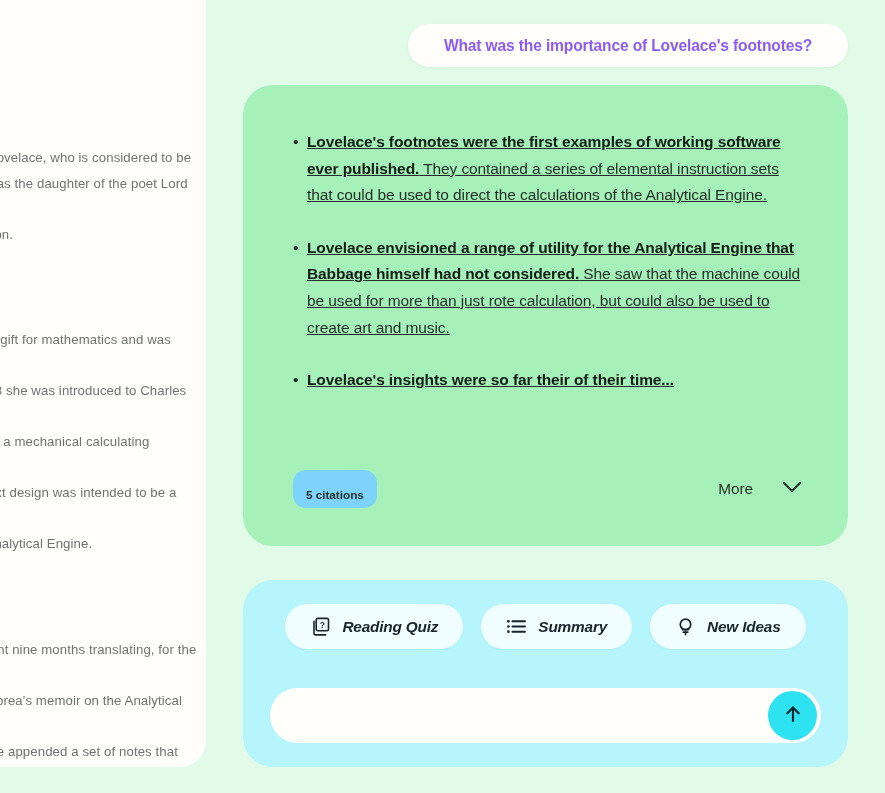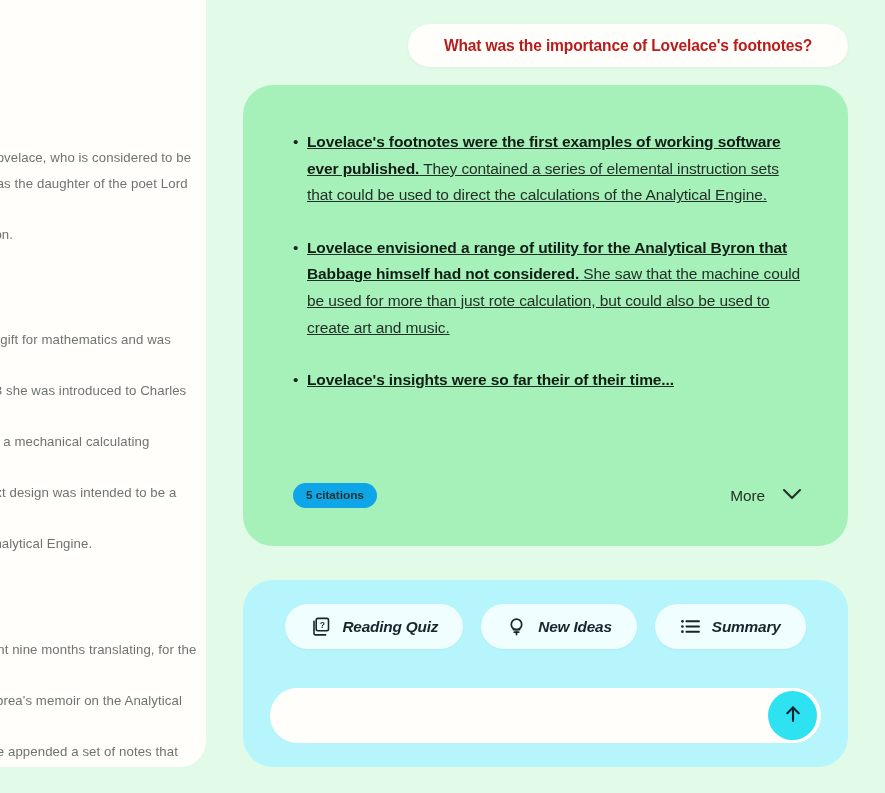--- a/index.html
+++ b/index.html
@@ -62,21 +62,21 @@
     height: 43px;
     background: #fffefa;
     border-radius: 22px;
     display: flex;
     align-items: center;
     justify-content: center;
     box-shadow: 0 1px 3px rgba(110,150,120,.10);
   }
   #question-bubble .q-text {
     font-size: 15.6px;
-    color: #b91c1c;
+    color: #8b5cf6;
     font-weight: 600;
     letter-spacing: -.15px;
   }
 
   
   #answer-card {
     position: absolute;
     left: 37px;
     top: 85px;
     right: 37px;
@@ -115,32 +115,32 @@
   #answer-footer {
     position: absolute;
     left: 50px;
     right: 46px;
     bottom: 38px;
     display: flex;
     align-items: center;
     justify-content: space-between;
   }
   #citations-badge {
-    background: #0ea5e9;
+    background: #7dd3fc;
     border-radius: 13px;
-    padding: 5px 13px 6px 13px;
+    padding: 18px 13px 6px 13px;
     font-size: 11.8px;
     color: #26332a;
     font-weight: 600;
     letter-spacing: -.05px;
   }
   #more-control {
     display: flex;
     align-items: flex-end;
-    gap: 17px;
+    gap: 29px;
   }
   #more-control .more-label {
     font-size: 15.4px;
     color: #253127;
     letter-spacing: -.1px;
   }
   .chev {
     display: block;
   }
 
@@ -256,21 +256,21 @@
 
   <div id="answer-card">
 
     <div class="bullet-row">
       <span class="bullet-dot">•</span>
       <span class="bullet-text"><span class="lead">Lovelace's footnotes were the first examples of working software ever published.</span><span> They contained a series of elemental instruction sets that could be used to direct the calculations of the Analytical Engine.</span></span>
     </div>
 
     <div class="bullet-row">
       <span class="bullet-dot">•</span>
-      <span class="bullet-text"><span class="lead">Lovelace envisioned a range of utility for the Analytical Byron that Babbage himself had not considered.</span><span> She saw that the machine could be used for more than just rote calculation, but could also be used to create art and music.</span></span>
+      <span class="bullet-text"><span class="lead">Lovelace envisioned a range of utility for the Analytical Engine that Babbage himself had not considered.</span><span> She saw that the machine could be used for more than just rote calculation, but could also be used to create art and music.</span></span>
     </div>
 
     <div class="bullet-row">
       <span class="bullet-dot">•</span>
       <span class="bullet-text"><span class="lead">Lovelace's insights were so far their of their time...</span><span></span></span>
     </div>
 
     <div id="answer-footer">
       <div id="citations-badge">5 citations</div>
       <div id="more-control">
@@ -290,48 +290,48 @@
 
       <div class="chip">
         <span class="chip-ico">
           <svg width="21" height="21" viewBox="0 0 21 21" fill="none" xmlns="http://www.w3.org/2000/svg">
             <rect x="6.2" y="2.4" width="12.3" height="12.3" rx="1.7" stroke="#16262b" stroke-width="1.6"></rect>
             <path d="M4 5.2 V17.4 A1.5 1.5 0 0 0 5.5 18.9 H15.6" stroke="#16262b" stroke-width="1.6" stroke-linecap="round"></path>
             <text x="12.3" y="12.1" font-family="Liberation Sans, sans-serif" font-size="8.6" font-weight="700" fill="#16262b" text-anchor="middle">?</text>
           </svg>
         </span>
         <span class="chip-label">Reading Quiz</span>
-      </div>
-
-      <div class="chip">
-        <span class="chip-ico">
-          <svg width="21" height="21" viewBox="0 0 21 21" fill="none" xmlns="http://www.w3.org/2000/svg">
-            <circle cx="10.5" cy="8.4" r="5.2" stroke="#16262b" stroke-width="1.7"></circle>
-            <path d="M7.4 13.6 H13.6" stroke="#16262b" stroke-width="1.7" stroke-linecap="round"></path>
-            <path d="M8.3 16.2 H12.7" stroke="#16262b" stroke-width="1.7" stroke-linecap="round"></path>
-            <path d="M10.5 16.2 V18.6" stroke="#16262b" stroke-width="1.7" stroke-linecap="round"></path>
-          </svg>
-        </span>
-        <span class="chip-label">New Ideas</span>
       </div>
 
       <div class="chip">
         <span class="chip-ico">
           <svg width="21" height="21" viewBox="0 0 21 21" fill="none" xmlns="http://www.w3.org/2000/svg">
             <circle cx="2.4" cy="5.3" r="1.35" fill="#16262b"></circle>
             <circle cx="2.4" cy="10.5" r="1.35" fill="#16262b"></circle>
             <circle cx="2.4" cy="15.7" r="1.35" fill="#16262b"></circle>
             <path d="M6.4 5.3 H19" stroke="#16262b" stroke-width="1.9" stroke-linecap="round"></path>
             <path d="M6.4 10.5 H19" stroke="#16262b" stroke-width="1.9" stroke-linecap="round"></path>
             <path d="M6.4 15.7 H19" stroke="#16262b" stroke-width="1.9" stroke-linecap="round"></path>
           </svg>
         </span>
         <span class="chip-label">Summary</span>
       </div>
 
+      <div class="chip">
+        <span class="chip-ico">
+          <svg width="21" height="21" viewBox="0 0 21 21" fill="none" xmlns="http://www.w3.org/2000/svg">
+            <circle cx="10.5" cy="8.4" r="5.2" stroke="#16262b" stroke-width="1.7"></circle>
+            <path d="M7.4 13.6 H13.6" stroke="#16262b" stroke-width="1.7" stroke-linecap="round"></path>
+            <path d="M8.3 16.2 H12.7" stroke="#16262b" stroke-width="1.7" stroke-linecap="round"></path>
+            <path d="M10.5 16.2 V18.6" stroke="#16262b" stroke-width="1.7" stroke-linecap="round"></path>
+          </svg>
+        </span>
+        <span class="chip-label">New Ideas</span>
+      </div>
+
     </div>
 
     <div id="input-row">
       <input id="composer-input" type="text" placeholder="" style="">
       <button id="send-button">
         <span>
           <svg width="22" height="22" viewBox="0 0 22 22" fill="none" xmlns="http://www.w3.org/2000/svg">
             <path d="M11 18 V4.6" stroke="#0b2230" stroke-width="2.1" stroke-linecap="round"></path>
             <path d="M5.3 10.2 L11 4.4 L16.7 10.2" stroke="#0b2230" stroke-width="2.1" stroke-linecap="round" stroke-linejoin="round"></path>
           </svg>

